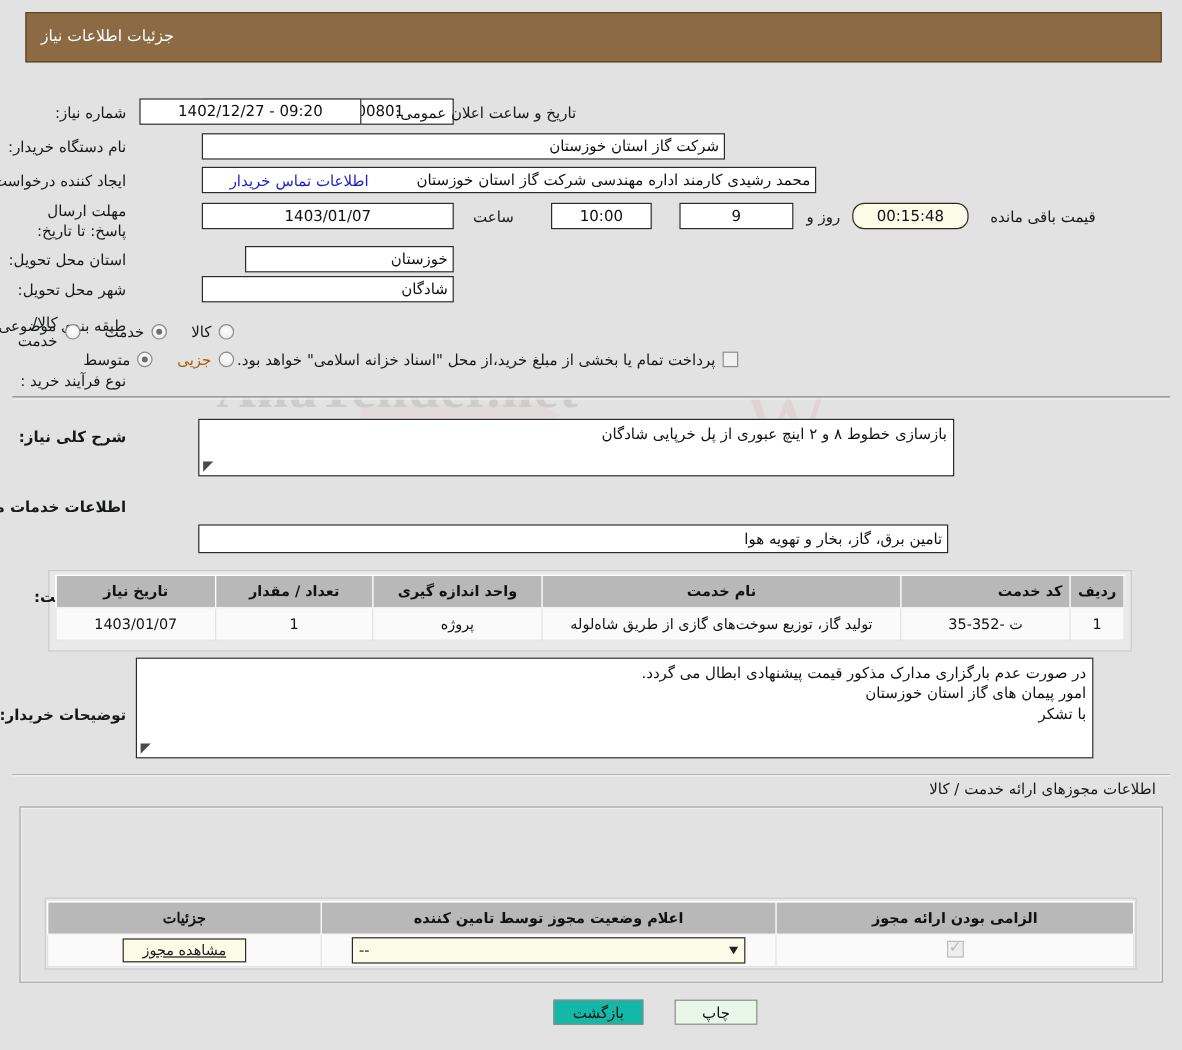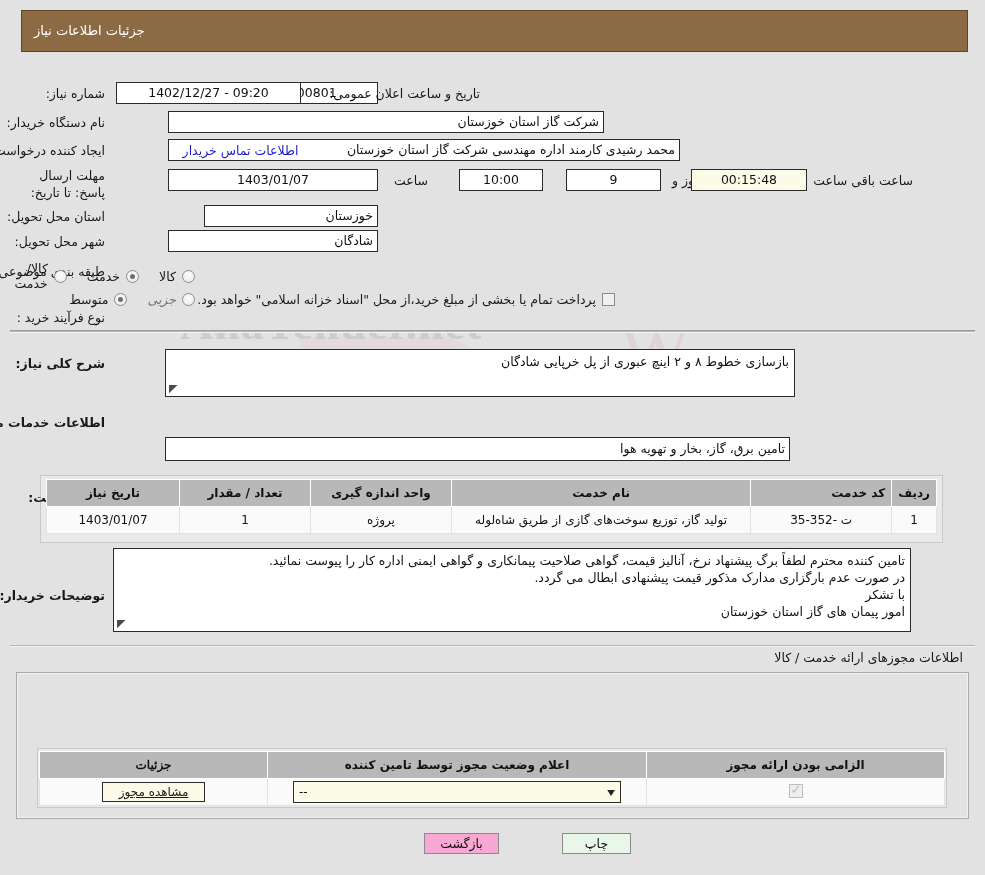--- a/index.html
+++ b/index.html
@@ -174,21 +174,21 @@
   }
   .rad.on::after {
     content: "";
     position: absolute;
     left: 3px; top: 3px;
     width: 5px; height: 5px;
     border-radius: 50%;
     background: #6e6e6e;
   }
   .rad-lbl { font-size: 12.5px; color: #16181a; margin-left: 14px; }
-  .rad-lbl.blue { color: #737373; font-style: italic; }
+  .rad-lbl.blue { color: #a16207; }
 
   .chk {
     width: 13px; height: 13px;
     border: 1px solid #8c8c8c;
     background: #f0f0f0;
     box-sizing: border-box;
     display: inline-block;
     flex: 0 0 auto;
   }
   .chk-txt { font-size: 12.5px; color: #16181a; margin-left: 10px;}
@@ -282,21 +282,21 @@
     box-sizing: border-box;
     border: 1px solid #8a8a8a;
     font-size: 12.5px;
     text-align: center;
     line-height: 19px;
     height: 21px;
     color: #111;
     font-family: "DejaVu Sans", sans-serif;
   }
   #btn-print { background: #e9f7e9; }
-  #btn-back  { background: #f9a8d4; }
+  #btn-back  { background: #14b8a6; margin-left: 37px; }
 </style>
 </head>
 <body>
 
 <div class="watermark">
   <div class="wm-shield"></div>
   <svg class="wm-arrow" viewBox="0 0 170 42">
     <path d="M0,12 L120,12 L120,0 L168,21 L120,42 L120,30 L0,30 Z" fill="#eab7b7"></path>
   </svg>
   <div class="wm-v">W</div>
@@ -313,30 +313,30 @@
 <div class="fld" style="right:607px; top:82px; width:210px;">1102093377000801</div>
 
 <div class="lbl" style="right:505px; top:86px;">تاریخ و ساعت اعلان عمومی:</div>
 <div class="fld" style="right:684px; left:108px; top:82px; width:185px;">09:20 - 1402/12/27</div>
 
 <div class="lbl" style="right:880px; top:115px;">نام دستگاه خریدار:</div>
 <div class="fld rt" style="right:381px; top:111px; width:436px;">شرکت گاز استان خوزستان</div>
 
 <div class="lbl" style="right:880px; top:143px;">ایجاد کننده درخواست:</div>
 <div class="fld rt" style="right:305px; top:139px; width:512px;">محمد رشیدی کارمند اداره مهندسی شرکت گاز استان خوزستان</div>
-<div class="lbl lbl-blue" style="right:678px; left:174px; top:143px;text-align:center;">اطلاعات تماس خریدار</div>
+<div class="lbl lbl-blue" style="right:678px; left:174px; top:143px;">اطلاعات تماس خریدار</div>
 
 <div class="lbl" style="right:880px; top:167px; width:95px; text-align:right; white-space:normal; line-height:17px;">مهلت ارسال پاسخ: تا تاریخ:</div>
 <div class="fld" style="right:607px; top:169px; width:210px;">1403/01/07</div>
 <div class="lbl" style="right:557px; top:173px;">ساعت</div>
 <div class="fld" style="right:442px; top:169px; width:84px;">10:00</div>
 <div class="fld" style="right:324px; top:169px; width:95px;">9</div>
 <div class="lbl" style="right:285px; top:173px;">روز و</div>
-<div class="fld hl" style="right:178px; top:169px; width:116px;">00:15:48</div>
-<div class="lbl" style="right:72px; top:173px;">ساعت باقی ساعت</div>
+<div class="fld hl" style="right:178px; top:169px; width:97px;border-radius:10px;">00:15:48</div>
+<div class="lbl" style="right:72px; top:173px;">قیمت باقی مانده</div>
 
 <div class="lbl" style="right:880px; top:209px;">استان محل تحویل:</div>
 <div class="fld rt" style="right:607px; top:205px; width:174px;">خوزستان</div>
 
 <div class="lbl" style="right:880px; top:234px;">شهر محل تحویل:</div>
 <div class="fld rt" style="right:607px; top:230px; width:210px;">شادگان</div>
 
 <div class="lbl" style="right:880px; top:264px;">طبقه بندی موضوعی:</div>
 <div class="radio-row" style="right:790px; top:261px;">
   <span class="rad"></span>
@@ -389,24 +389,23 @@
       <td>تولید گاز، توزیع سوخت‌های گازی از طریق شاه‌لوله</td>
       <td>پروژه</td>
       <td>1</td>
       <td>1403/01/07</td>
     </tr>
   </tbody>
 </table>
 
 <div class="lbl lbl-b" style="right:880px; top:588px;">توضیحات خریدار:</div>
 <div class="area" id="buyer-notes-box" style="right:74px; top:548px; width:798px; height:84px;">
-    <div>تامین کننده محترم لطفاً برگ پیشنهاد نرخ، آنالیز قیمت، گواهی صلاحیت پیمانکاری و گواهی ایمنی اداره کار را پیوست نمائید.</div>
     <div>در صورت عدم بارگزاری مدارک مذکور قیمت پیشنهادی ابطال می گردد.</div>
+    <div>امور پیمان های گاز استان خوزستان</div>
     <div>با تشکر</div>
-    <div>امور پیمان های گاز استان خوزستان</div>
   </div>
 <div class="grip" style="right:858px; top:619px;">◥</div>
 
 <div class="hrline" style="top:645px;"></div>
 
 <div class="lbl" style="right:22px; top:650px;">اطلاعات مجوزهای ارائه خدمت / کالا</div>
 
 <div class="panel" id="panel-lic"></div>
 
 <div class="tbl-wrap" style="right:38px; top:748px; width:910px; height:60px;"></div>

